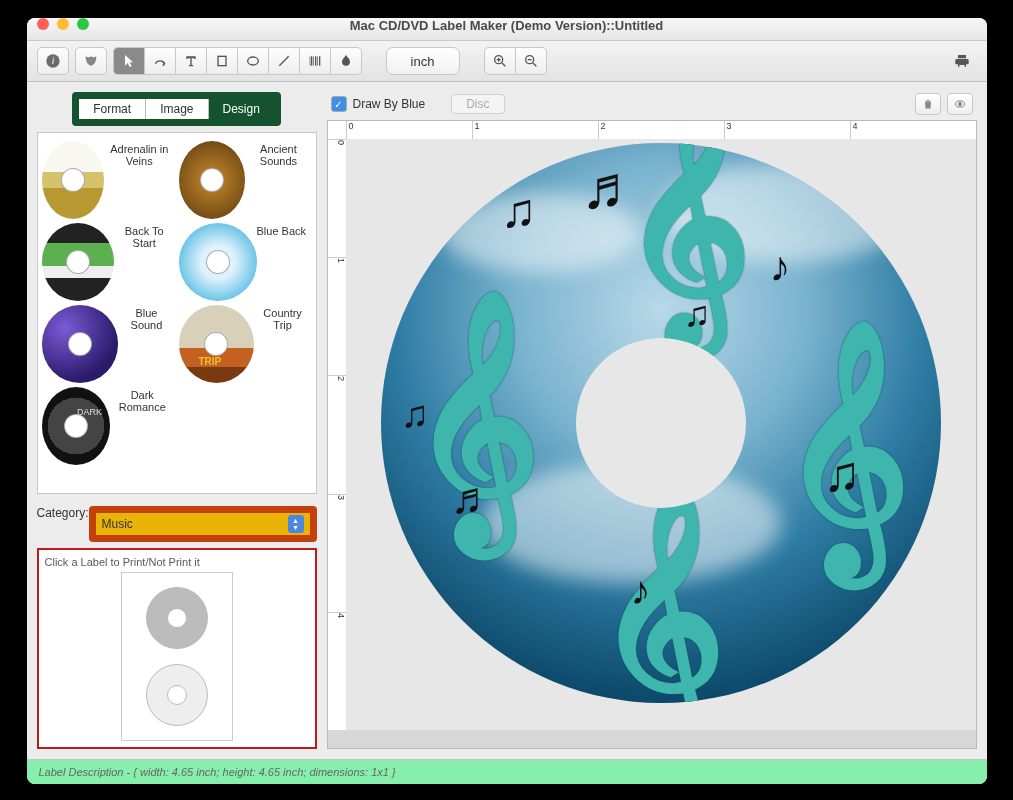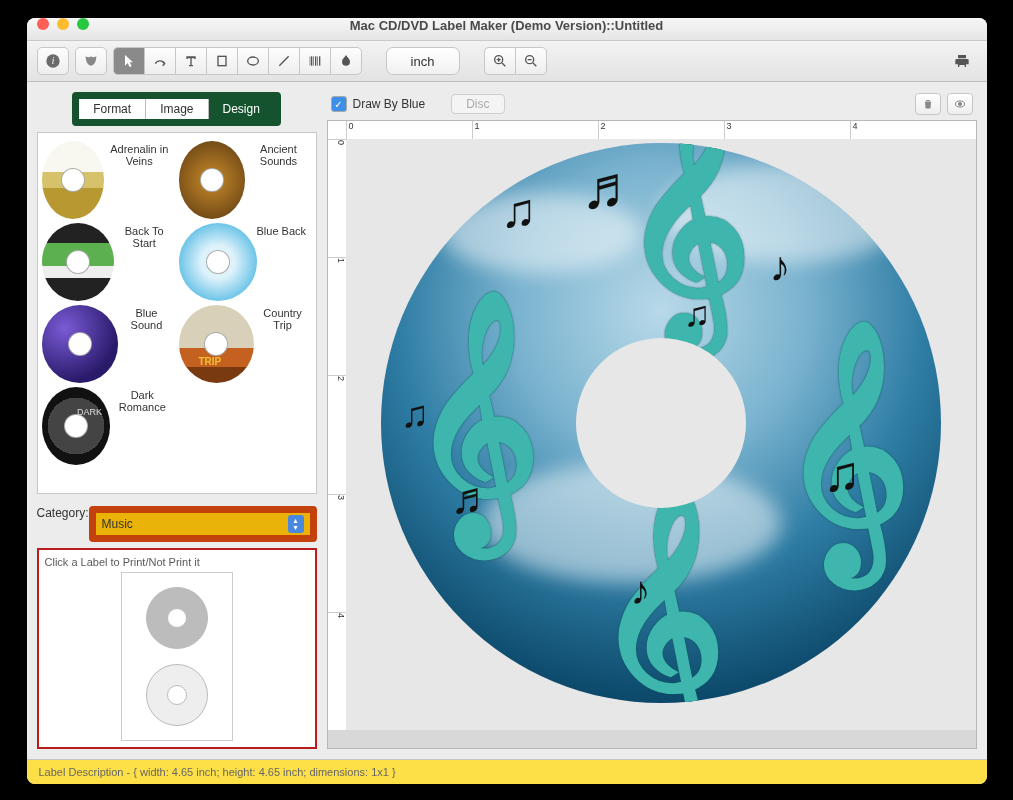--- a/index.html
+++ b/index.html
@@ -36,21 +36,21 @@
   .disc-thumb::after{content:"";position:absolute;width:22px;height:22px;background:#fff;border-radius:50%;left:50%;top:50%;transform:translate(-50%,-50%);box-shadow:0 0 0 1px #aaa;}
   .category-row{display:flex;align-items:flex-start;margin-top:6px;}
   .category-select{flex:1;height:22px;border:7px solid #c2410c;border-radius:4px;background:#eab308;font-size:12px;padding:0 6px;display:flex;align-items:center;justify-content:space-between;}
   .sel-arrows{width:16px;height:18px;background:#4a88e0;border-radius:3px;display:flex;flex-direction:column;align-items:center;justify-content:center;color:#fff;font-size:8px;line-height:7px;}
   .print-box{border:2px solid #b91c1c;background:#fff;padding:6px;}
   .print-title{font-size:11px;color:#5a5a5a;margin-bottom:4px;}
   .print-page{width:110px;height:155px;margin:0 auto;border:1px solid #ccc;display:flex;flex-direction:column;align-items:center;justify-content:space-around;padding:6px 0;}
   .mini-disc{width:60px;height:60px;border:1px solid #bbb;border-radius:50%;position:relative;background:#eee;}
   .mini-disc::after{content:"";position:absolute;width:18px;height:18px;border:1px solid #bbb;border-radius:50%;background:#fff;left:50%;top:50%;transform:translate(-50%,-50%);}
   .mini-disc.sel{background:#bcbcbc;}
-  .statusbar{height:24px;border-top:1px solid #c5c5c5;background:#fde047;font-size:11px;color:#666;display:flex;align-items:center;padding:0 12px;}
+  .statusbar{height:24px;border-top:1px solid #c5c5c5;background:#86efac;font-size:11px;color:#666;display:flex;align-items:center;padding:0 12px;font-style:italic;}
   
   .main{flex:1;display:flex;flex-direction:column;min-width:0;}
   .main-top{height:24px;display:flex;align-items:center;gap:6px;padding:0 4px 4px;}
   .checkbox{width:14px;height:14px;border:1px solid #a9a9a9;border-radius:3px;background:#3d8fe8;color:#fff;display:flex;align-items:center;justify-content:center;font-size:10px;}
   .disc-btn{padding:2px 14px;border:1px solid #cfcfcf;border-radius:4px;background:#f4f4f4;color:#aaa;font-size:12px;}
   .twin-btn{width:24px;height:20px;border:1px solid #c7c7c7;border-radius:4px;background:linear-gradient(#fff,#eee);display:flex;align-items:center;justify-content:center;color:#777;}
   .canvas-wrap{flex:1;border:1px solid #b8b8b8;background:#d8d8d8;position:relative;overflow:hidden;}
   .ruler-h{position:absolute;top:0;left:18px;right:0;height:18px;background:#fff;border-bottom:1px solid #bbb;font-size:9px;display:flex;}
   .ruler-h span{flex:1;border-left:1px solid #ccc;padding-left:2px;}
   .ruler-v{position:absolute;top:18px;left:0;width:18px;bottom:18px;background:#fff;border-right:1px solid #bbb;font-size:9px;display:flex;flex-direction:column;}

